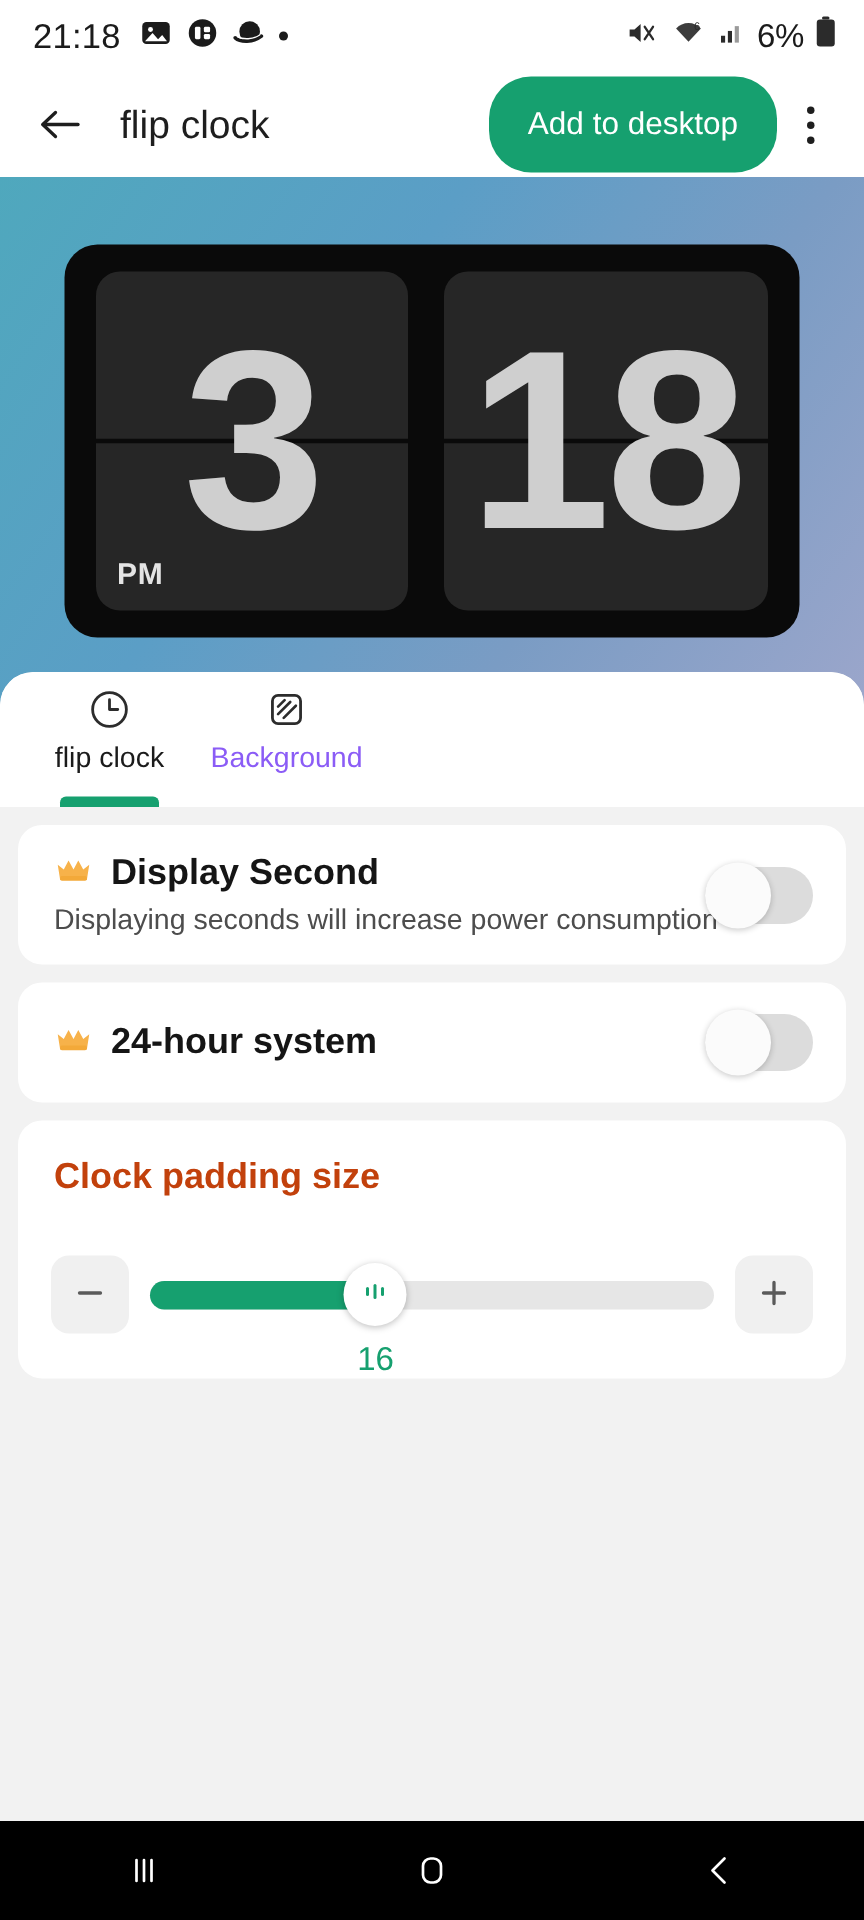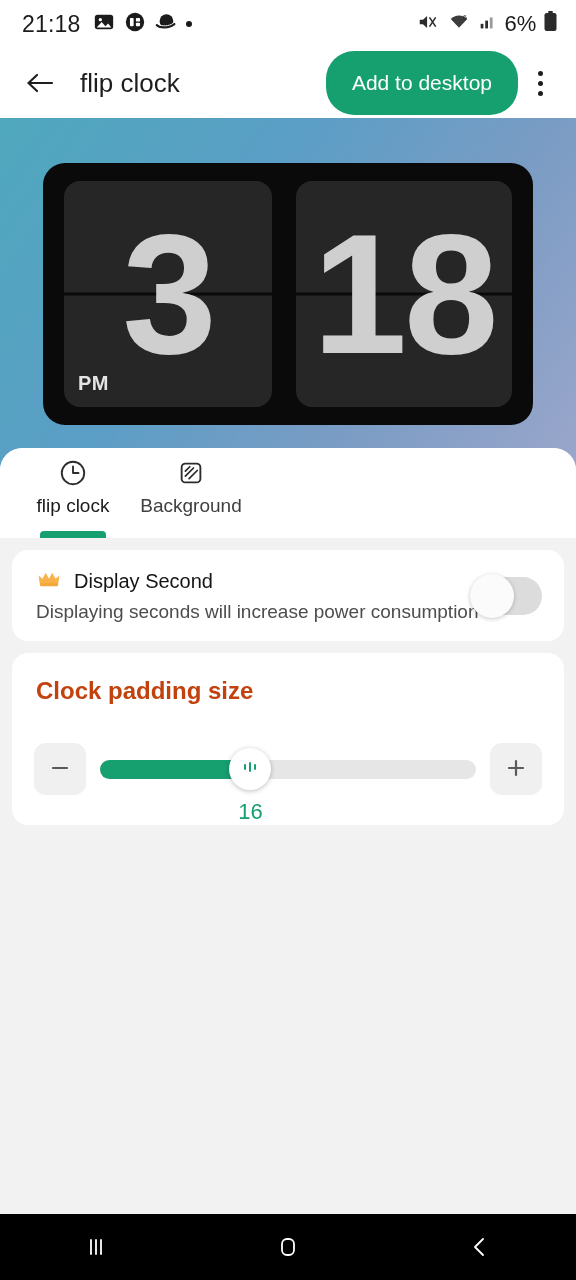--- a/index.html
+++ b/index.html
@@ -209,21 +209,21 @@
     position: relative;
   }
   .tab-icon {
     height: 34px;
     display: flex;
     align-items: center;
     justify-content: center;
   }
   .tab-label {
     font-size: 19px;
-    color: #404040;
+    color: #8b5cf6;
     margin-top: 5px;
   }
   .tab.active .tab-label { color: #1b1b1b; }
   .tab-underline {
     position: absolute;
     bottom: 0;
     left: 50%;
     transform: translateX(-50%);
     width: 66px;
     height: 7px;
@@ -251,22 +251,22 @@
     padding: 18px 22px 18px 24px;
     min-height: 80px;
   }
   .row-texts { flex: 1 1 auto; min-width: 0; }
   .row-title-line {
     display: flex;
     align-items: center;
     gap: 12px;
   }
   .row-title {
-    font-size: 20px;
-    font-weight: normal;
+    font-size: 24px;
+    font-weight: bold;
     color: #151515;
   }
   .row-sub {
     font-size: 19px;
     color: #4d4d4d;
     margin-top: 7px;
     white-space: nowrap;
   }
   .crown { display: block; flex: 0 0 auto; }
 
@@ -511,20 +511,38 @@
               <span class="row-title">Display Second</span>
             </div>
             <div class="row-sub">Displaying seconds will increase power consumption</div>
           </div>
           <div class="switch">
             <div class="knob"></div>
           </div>
         </div>
       </div>
 
+      <div class="card">
+        <div class="row-toggle">
+          <div class="row-texts">
+            <div class="row-title-line">
+              <span class="crown">
+                <svg width="26" height="22" viewBox="0 0 26 22">
+                  <path d="M2.5 7.5l4 3.2 3.2-6 3.3 6 3.2-6 3.3 6 4-3.2-1.6 10.2H4.1z" fill="#f7b24a"></path>
+                  <rect x="4.1" y="15" width="17.8" height="3.2" rx="1.2" fill="#f3a939"></rect>
+                </svg>
+              </span>
+              <span class="row-title">24-hour system</span>
+            </div>
+          </div>
+          <div class="switch">
+            <div class="knob"></div>
+          </div>
+        </div>
+      </div>
 
       <div class="card card-slider">
         <div class="slider-title">Clock padding size</div>
         <div class="slider-row">
           <button class="step-btn">
             <span>
               <svg width="24" height="24" viewBox="0 0 24 24">
                 <path d="M5 12h14" stroke="#5a5a5a" stroke-width="2.2" stroke-linecap="round"></path>
               </svg>
             </span>

